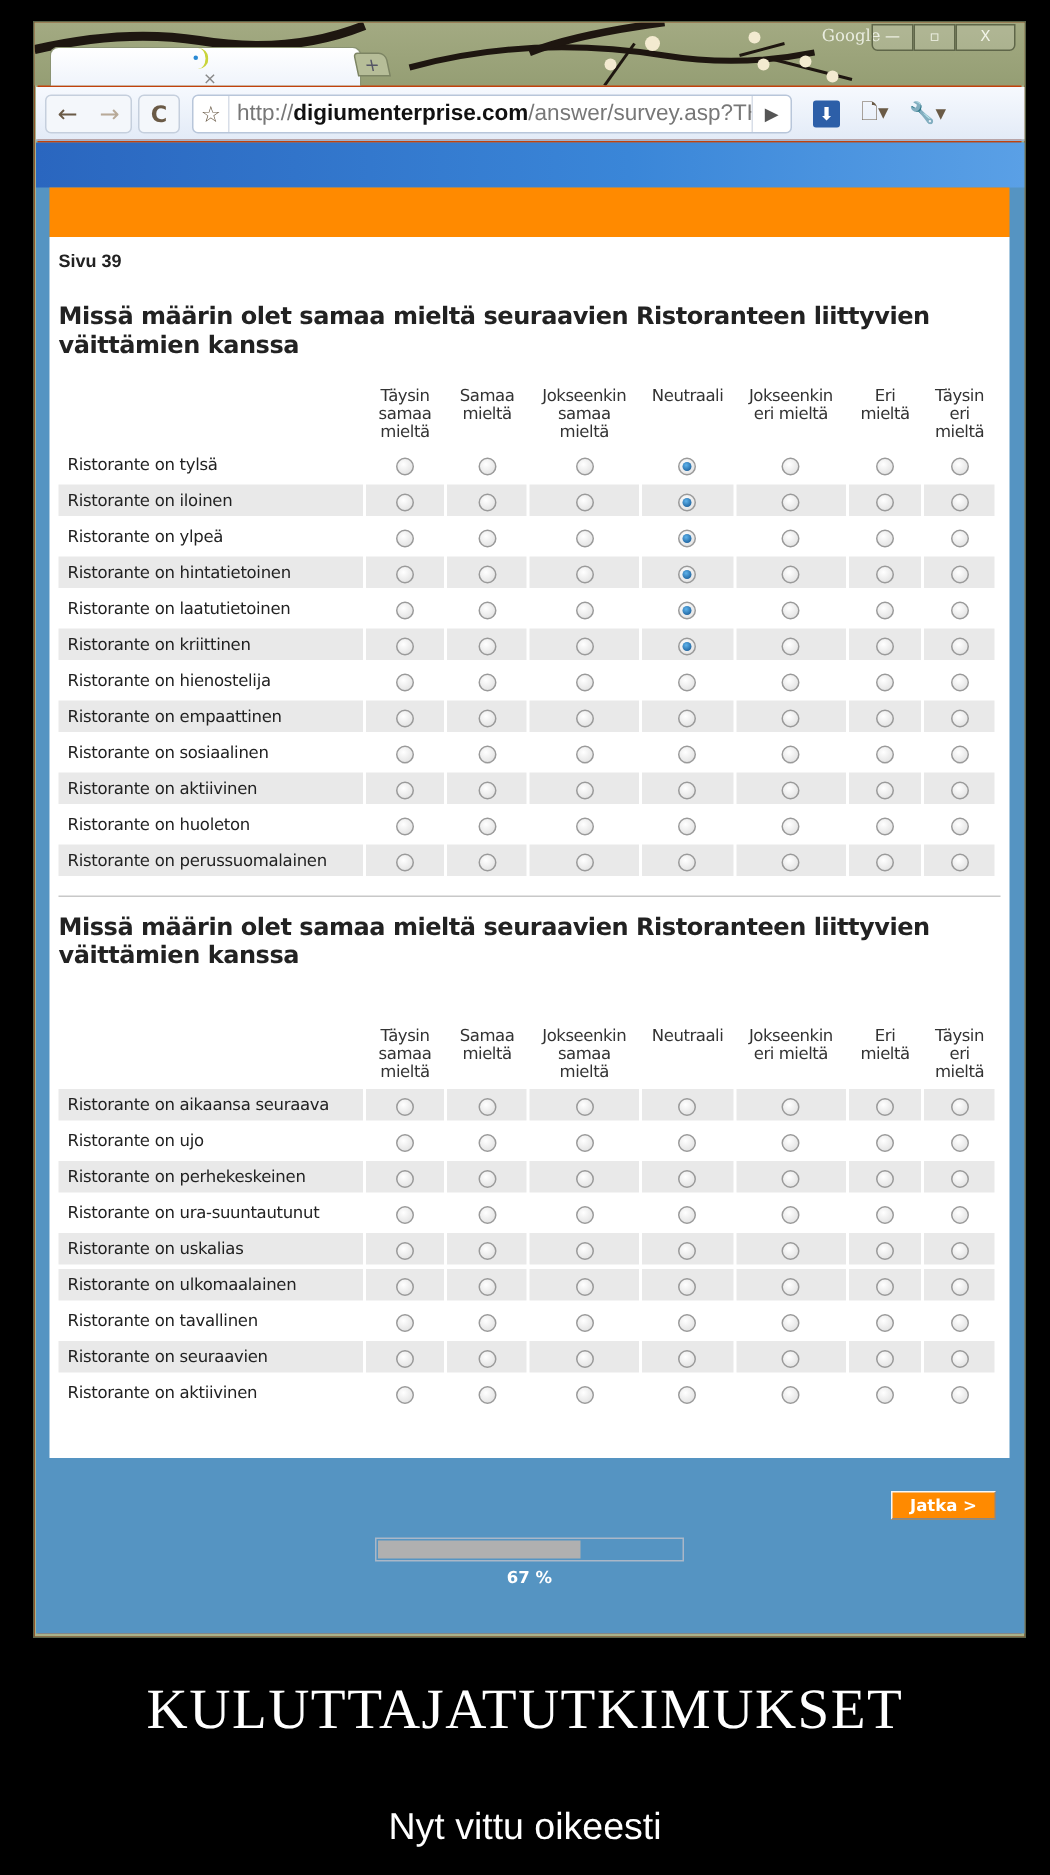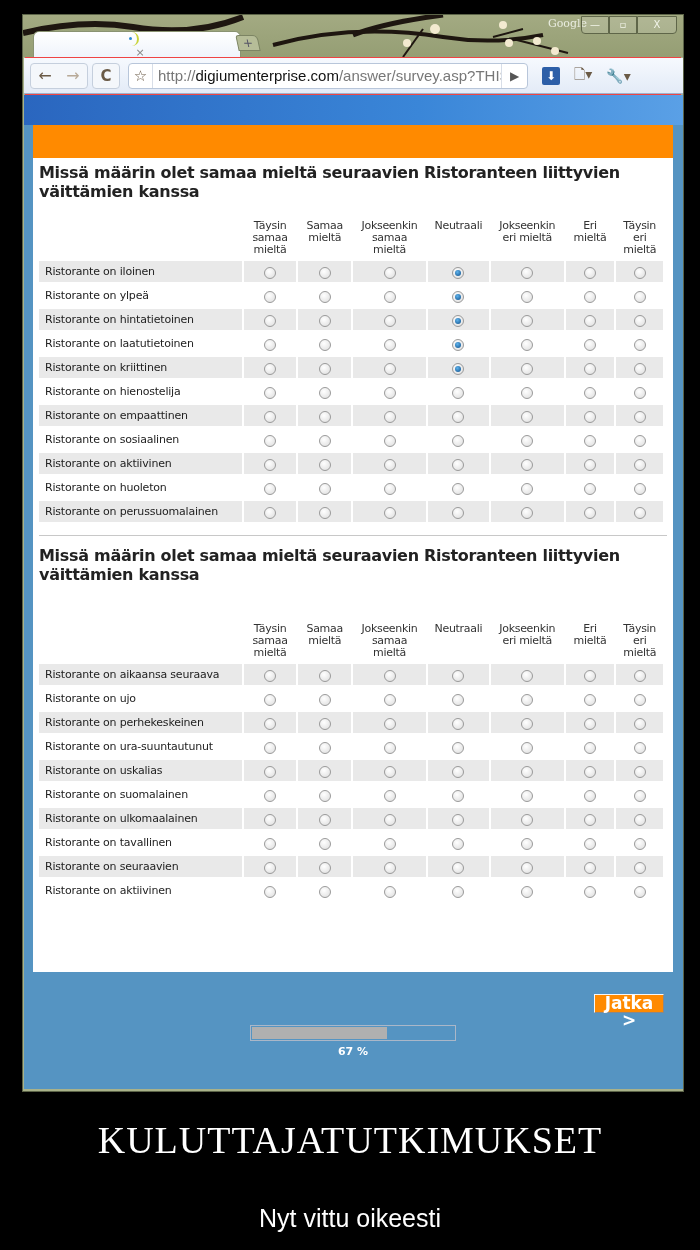--- a/index.html
+++ b/index.html
@@ -2,21 +2,21 @@
 <html><head>
 <meta charset="utf-8">
 <style>
   * { box-sizing: border-box; margin: 0; padding: 0; }
   html, body { width: 700px; height: 1250px; background: #000; overflow: hidden; }
   body { position: relative; font-family: "DejaVu Sans", sans-serif; }
 
   
   .window {
     position: absolute; left: 22px; top: 14px; width: 662px; height: 1078px;
-    background: #ef4444;
+    background: #c2410c;
     border: 1px solid #5c6448;
     box-shadow: inset 0 0 0 2px #a9b28a;
   }
   .titlebar {
     position: absolute; left: 0; top: 0; width: 100%; height: 42px;
     background: linear-gradient(#a3aa82, #959e74);
     overflow: hidden;
   }
   .branch { position: absolute; left: 0; top: 0; width: 660px; height: 42px; }
   .google-label {
@@ -58,21 +58,21 @@
   .nav-group { display: flex; border: 1px solid #c5cfdd; border-radius: 4px; background: #f4f7fb; height: 26px; margin-right: 4px; }
   .nav-btn { width: 28px; height: 24px; font-size: 16px; text-align: center; line-height: 24px; color: #6a5a46; }
   .nav-btn.disabled { color: #b8aa98; }
   .reload-btn { width: 28px; height: 26px; border: 1px solid #c5cfdd; border-radius: 4px; background:#f4f7fb; font-size: 15px; font-weight: bold; color: #6a5a46; text-align:center; line-height: 24px; margin-right: 8px; }
   .omnibox {
     display: flex; align-items: center; height: 26px; width: 400px;
     border: 1px solid #b8c6da; border-radius: 4px; background: #fff;
   }
   .star { width: 24px; text-align: center; color: #6a5a46; font-size: 15px; border-right: 1px solid #d8dee8; height: 24px; line-height: 24px; }
   .url { font-family: "Liberation Sans", sans-serif; font-size: 15px; color: #777; padding-left: 5px; white-space: nowrap; overflow: hidden; flex: 1; }
-  .url b { color: #111; font-weight: normal; }
+  .url b { color: #111; font-weight: bold; }
   .go-btn { width: 26px; height: 24px; text-align: center; line-height: 24px; color: #555; font-size: 12px; border-left: 1px solid #d8dee8; }
   .tb-icon { margin-left: 14px; font-size: 14px; color: #6a5a46; }
   .dl-icon { width: 18px; height: 18px; background: #2d5fa8; border-radius: 2px; color: #fff; font-size: 12px; text-align: center; line-height: 18px; margin-left: 14px; }
 
   
   .viewport {
     position: absolute; left: 1px; top: 80px; width: 659px; height: 994px;
     background: #5594c2;
     overflow: hidden;
   }
@@ -109,21 +109,21 @@
   }
   .radio.checked::after {
     content: ""; position: absolute; left: 2px; top: 2px; width: 6px; height: 6px; border-radius: 50%;
     background: radial-gradient(circle at 40% 35%, #5fb3ec, #0d4e8a);
   }
   .divider { height: 1px; background: #c8c8c8; margin: 10px 0 10px 0; }
 
   .next-button {
     position: absolute; left: 570px; top: 899px; width: 70px; height: 19px;
     background: #ff8a00; border: 1px solid #f7f7f7; border-right-color: #888; border-bottom-color: #888;
-    color: #fff; font-weight: bold; font-size: 17px; text-align: center; line-height: 17px;
+    color: #fff; font-weight: bold; font-size: 11px; text-align: center; line-height: 17px;
     font-family: "DejaVu Sans", sans-serif; cursor: pointer;
   }
   .progress {
     position: absolute; left: 226px; top: 930px; width: 206px; height: 16px;
     border: 1px solid #aab7c8; padding: 1px;
   }
   .progress-fill { height: 12px; background: #b0b0b0; }
   .progress-text {
     position: absolute; left: 226px; top: 950px; width: 206px; text-align: center;
     color: #fff; font-weight: bold; font-size: 11px;
@@ -184,20 +184,21 @@
     </div>
     <div class="dl-icon">⬇</div>
     <span class="tb-icon">🗋▾</span>
     <span class="tb-icon">🔧▾</span>
   </div>
 
   <div class="viewport">
     <div class="top-gradient"></div>
     <div class="orange-banner"></div>
     <div class="content">
+      <div class="page-label">Sivu 39</div>
 
       <div class="question">Missä määrin olet samaa mieltä seuraavien Ristoranteen liittyvien väittämien kanssa</div>
       <table class="matrix">
         <thead>
             <tr id="head-0">
               <th></th>
               <th style="width: 52px;">
                 <div>Täysin</div>
                 <div>samaa</div>
                 <div>mieltä</div>
@@ -223,20 +224,30 @@
                 <div>mieltä</div>
               </th>
               <th style="width: 46px;">
                 <div>Täysin</div>
                 <div>eri</div>
                 <div>mieltä</div>
               </th>
             </tr>
           </thead>
         <tbody id="body-0">
+            <tr class="">
+              <td class="label">Ristorante on tylsä</td>
+              <td class="opt"><span class="radio"></span></td>
+              <td class="opt"><span class="radio"></span></td>
+              <td class="opt"><span class="radio"></span></td>
+              <td class="opt"><span class="radio checked"></span></td>
+              <td class="opt"><span class="radio"></span></td>
+              <td class="opt"><span class="radio"></span></td>
+              <td class="opt"><span class="radio"></span></td>
+            </tr>
             <tr class="shaded">
               <td class="label">Ristorante on iloinen</td>
               <td class="opt"><span class="radio"></span></td>
               <td class="opt"><span class="radio"></span></td>
               <td class="opt"><span class="radio"></span></td>
               <td class="opt"><span class="radio checked"></span></td>
               <td class="opt"><span class="radio"></span></td>
               <td class="opt"><span class="radio"></span></td>
               <td class="opt"><span class="radio"></span></td>
             </tr>
@@ -426,30 +437,20 @@
             <tr class="shaded">
               <td class="label">Ristorante on uskalias</td>
               <td class="opt"><span class="radio"></span></td>
               <td class="opt"><span class="radio"></span></td>
               <td class="opt"><span class="radio"></span></td>
               <td class="opt"><span class="radio"></span></td>
               <td class="opt"><span class="radio"></span></td>
               <td class="opt"><span class="radio"></span></td>
               <td class="opt"><span class="radio"></span></td>
             </tr>
-            <tr class="">
-              <td class="label">Ristorante on suomalainen</td>
-              <td class="opt"><span class="radio"></span></td>
-              <td class="opt"><span class="radio"></span></td>
-              <td class="opt"><span class="radio"></span></td>
-              <td class="opt"><span class="radio"></span></td>
-              <td class="opt"><span class="radio"></span></td>
-              <td class="opt"><span class="radio"></span></td>
-              <td class="opt"><span class="radio"></span></td>
-            </tr>
             <tr class="shaded">
               <td class="label">Ristorante on ulkomaalainen</td>
               <td class="opt"><span class="radio"></span></td>
               <td class="opt"><span class="radio"></span></td>
               <td class="opt"><span class="radio"></span></td>
               <td class="opt"><span class="radio"></span></td>
               <td class="opt"><span class="radio"></span></td>
               <td class="opt"><span class="radio"></span></td>
               <td class="opt"><span class="radio"></span></td>
             </tr>

